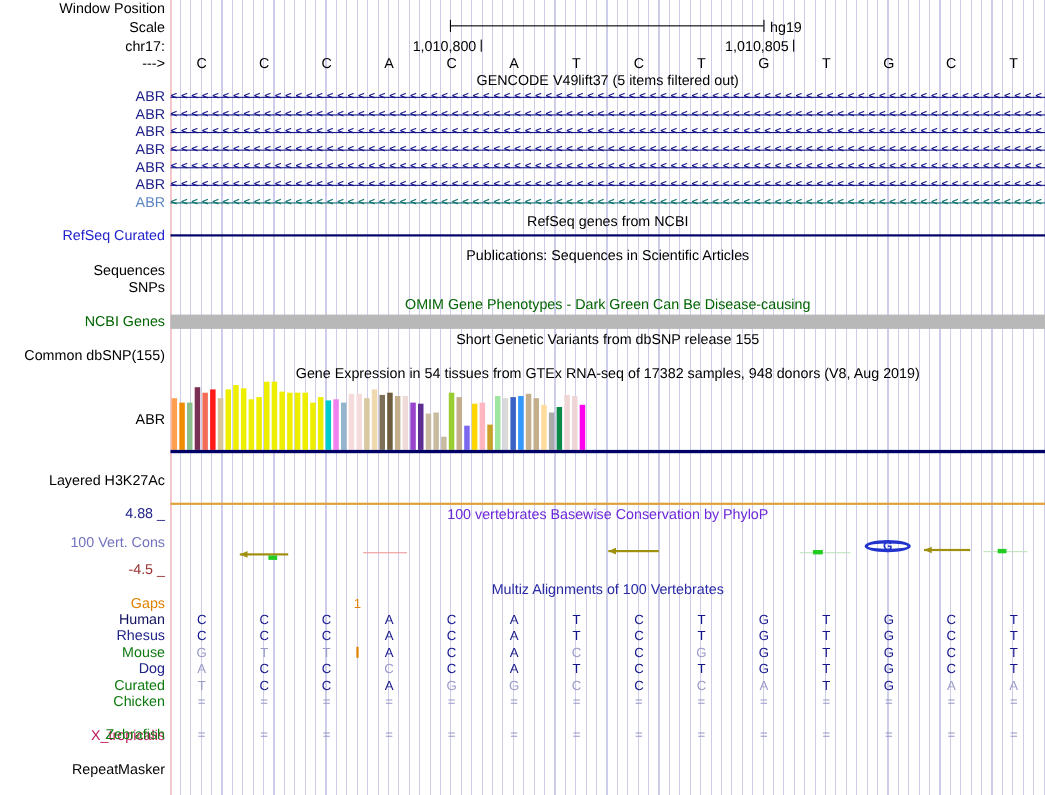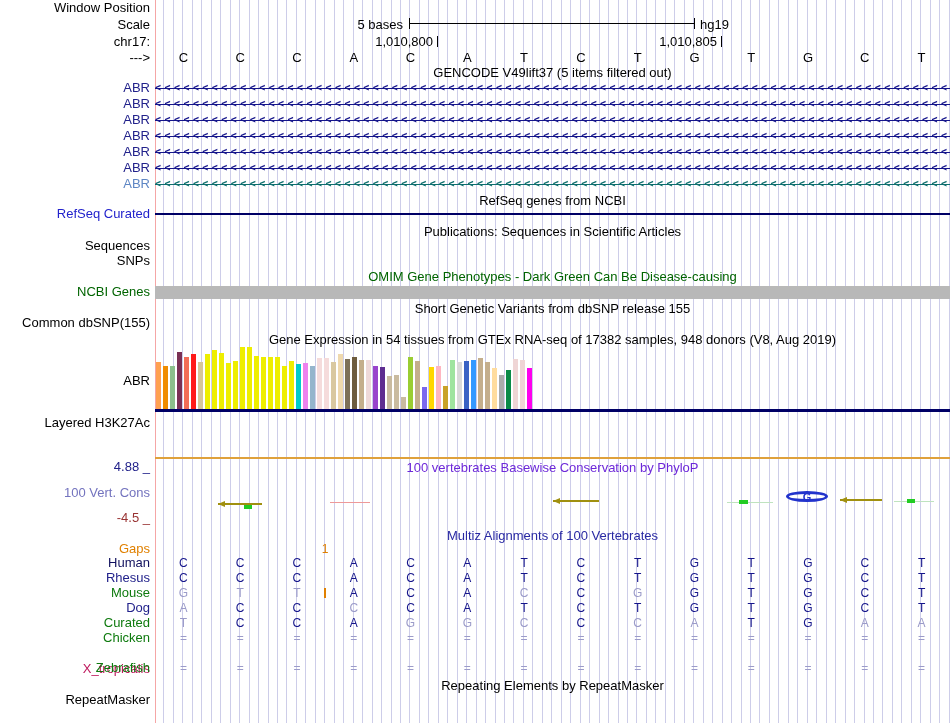--- a/index.html
+++ b/index.html
@@ -29,21 +29,20 @@
 </head>
 <body>
 
 <div id="screen">
   <div class="grid"></div>
   <div class="pink-edge"></div>
 
   <div class="lbl" style="top:1px">Window Position</div>
 
   <div class="lbl" style="top:18px">Scale</div>
-  <div class="num" style="left:155px;top:18px;width:248px">5 bases</div>
   <div class="ruler" style="left:409px;top:18px;width:284px"></div>
   <div class="num" style="left:700px;top:18px;width:60px;text-align:left">hg19</div>
 
   <div class="lbl" style="top:35px">chr17:</div>
   <div id="ruler-ticks">
       <div class="num" style="left: 313px; top: 35px; width: 120px;">1,010,800</div>
       <div class="tickbar" style="left: 437px; top: 36px;"></div>
       <div class="num" style="left: 597px; top: 35px; width: 120px;">1,010,805</div>
       <div class="tickbar" style="left: 721px; top: 36px;"></div>
     </div>
@@ -152,21 +151,21 @@
       <div class="bar" style="left: 485px; top: 362px; width: 5px; height: 47px; background: rgb(196, 174, 140);"></div>
       <div class="bar" style="left: 492px; top: 368px; width: 5px; height: 41px; background: rgb(255, 220, 158);"></div>
       <div class="bar" style="left: 499px; top: 375px; width: 5px; height: 34px; background: rgb(171, 171, 171);"></div>
       <div class="bar" style="left: 506px; top: 370px; width: 5px; height: 39px; background: rgb(11, 138, 71);"></div>
       <div class="bar" style="left: 513px; top: 359px; width: 5px; height: 50px; background: rgb(239, 213, 213);"></div>
       <div class="bar" style="left: 520px; top: 360px; width: 5px; height: 49px; background: rgb(239, 213, 213);"></div>
       <div class="bar" style="left: 527px; top: 368px; width: 5px; height: 41px; background: rgb(255, 0, 238);"></div>
     </div>
   <div class="hline" style="top:409px;height:3px;background:#000066"></div>
 
-  <div class="lbl" style="top:416px">Layered H3K27Ac</div>
+  <div class="lbl" style="top:430px">Layered H3K27Ac</div>
   <div class="hline" style="top:457px;height:2px;background:#DFA13B"></div>
 
   <div class="lbl" style="top:460px;color:#22228B">4.88 _</div>
   <div class="title" style="top:461px;color:#6d28d9">100 vertebrates Basewise Conservation by PhyloP</div>
   <div class="lbl" style="top:486px;color:#7373BE">100 Vert. Cons</div>
   <div class="lbl" style="top:511px;color:#993333">-4.5 _</div>
   <div id="phylop-marks">
       <div class="pmark" style="left: 218px; top: 503px; width: 44px; height: 2px; background: rgb(160, 144, 16);"></div>
       <div class="pmark" style="left: 218px; top: 501px; width: 0px; height: 0px; border-top: 3px solid transparent; border-bottom: 3px solid transparent; border-right: 7px solid rgb(160, 144, 16);"></div>
       <div class="pmark" style="left: 244px; top: 505px; width: 8px; height: 4px; background: rgb(34, 204, 34);"></div>
@@ -288,15 +287,14 @@
       <div class="acell" style="left: 495.714px; top: 661px; width: 56.7857px; color: rgb(155, 155, 201);">=</div>
       <div class="acell" style="left: 552.5px; top: 661px; width: 56.7857px; color: rgb(155, 155, 201);">=</div>
       <div class="acell" style="left: 609.286px; top: 661px; width: 56.7857px; color: rgb(155, 155, 201);">=</div>
       <div class="acell" style="left: 666.071px; top: 661px; width: 56.7857px; color: rgb(155, 155, 201);">=</div>
       <div class="acell" style="left: 722.857px; top: 661px; width: 56.7857px; color: rgb(155, 155, 201);">=</div>
       <div class="acell" style="left: 779.643px; top: 661px; width: 56.7857px; color: rgb(155, 155, 201);">=</div>
       <div class="acell" style="left: 836.429px; top: 661px; width: 56.7857px; color: rgb(155, 155, 201);">=</div>
       <div class="acell" style="left: 893.214px; top: 661px; width: 56.7857px; color: rgb(155, 155, 201);">=</div>
     </div>
 
-  <div class="title" style="top:679px">Repeating Elements by RepeatMasker</div>
   <div class="lbl" style="top:693px">RepeatMasker</div>
 </div>
 
 </body></html>

